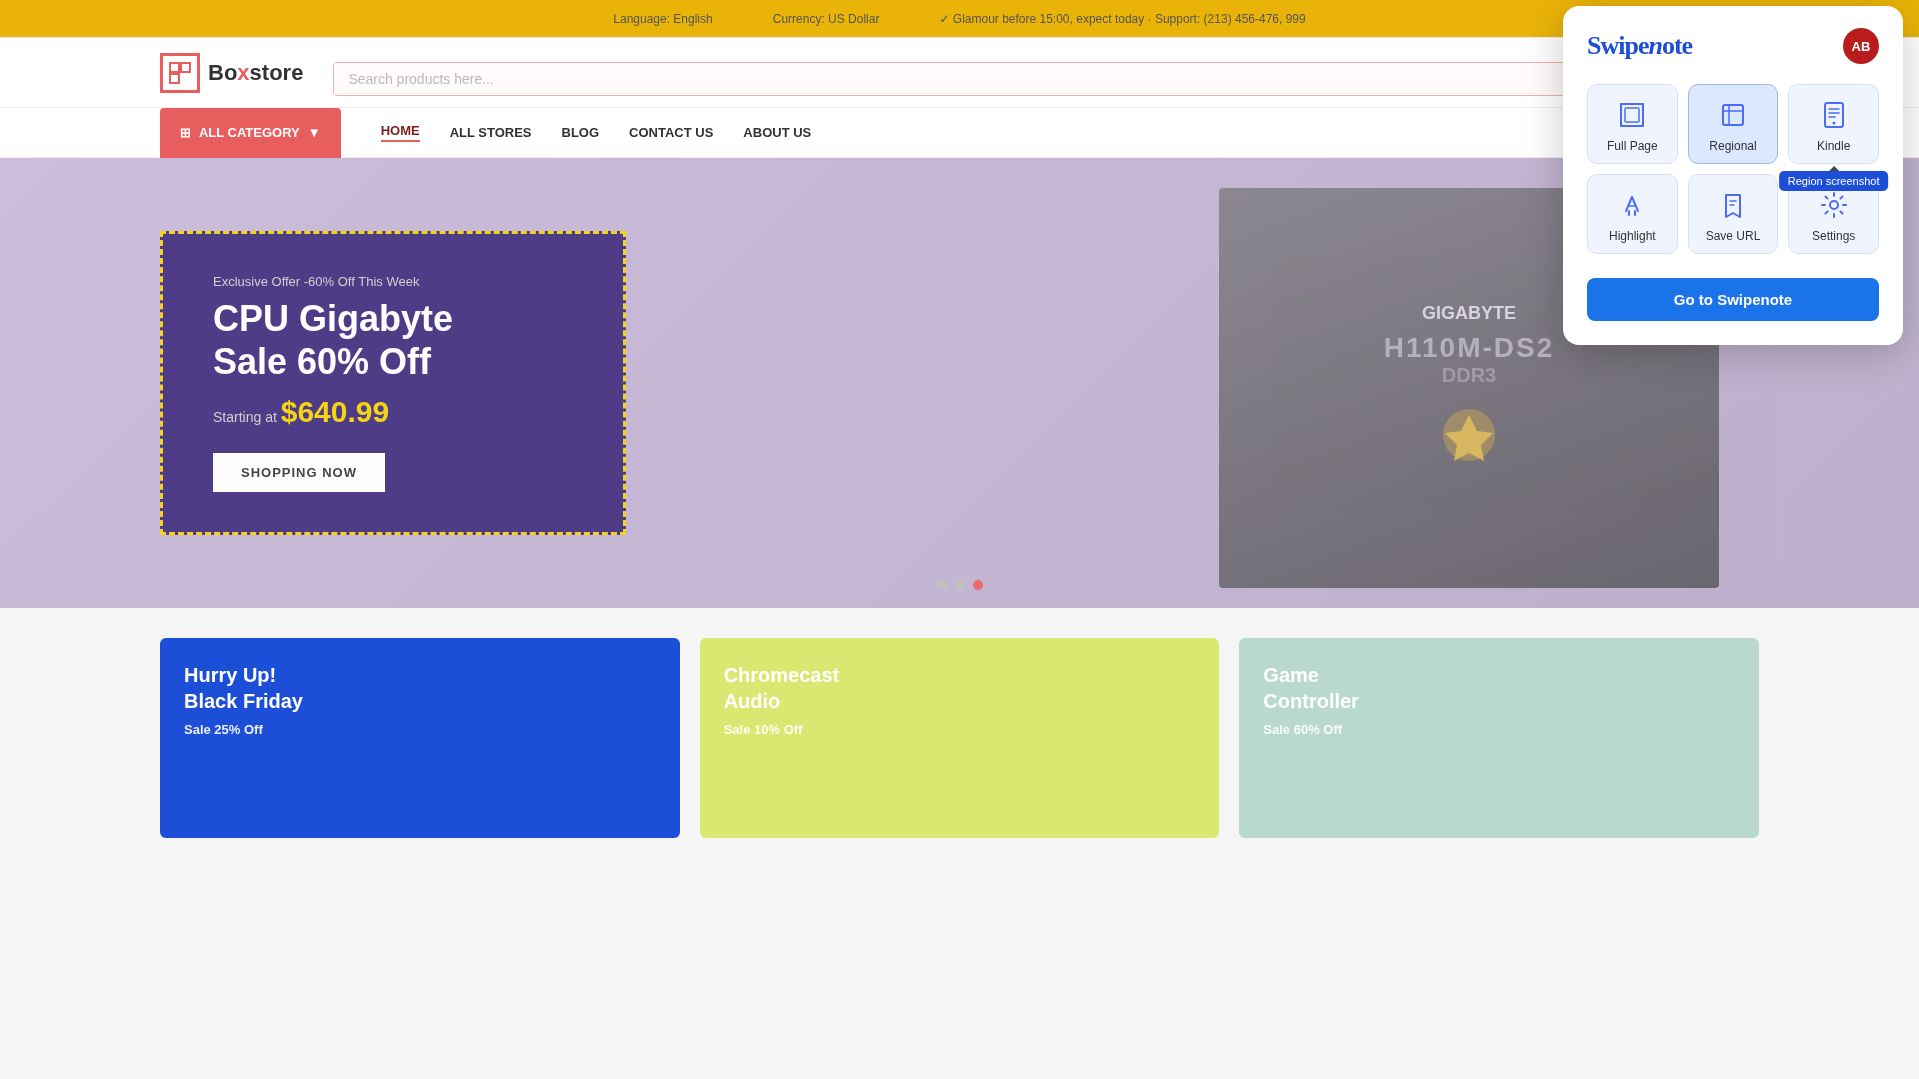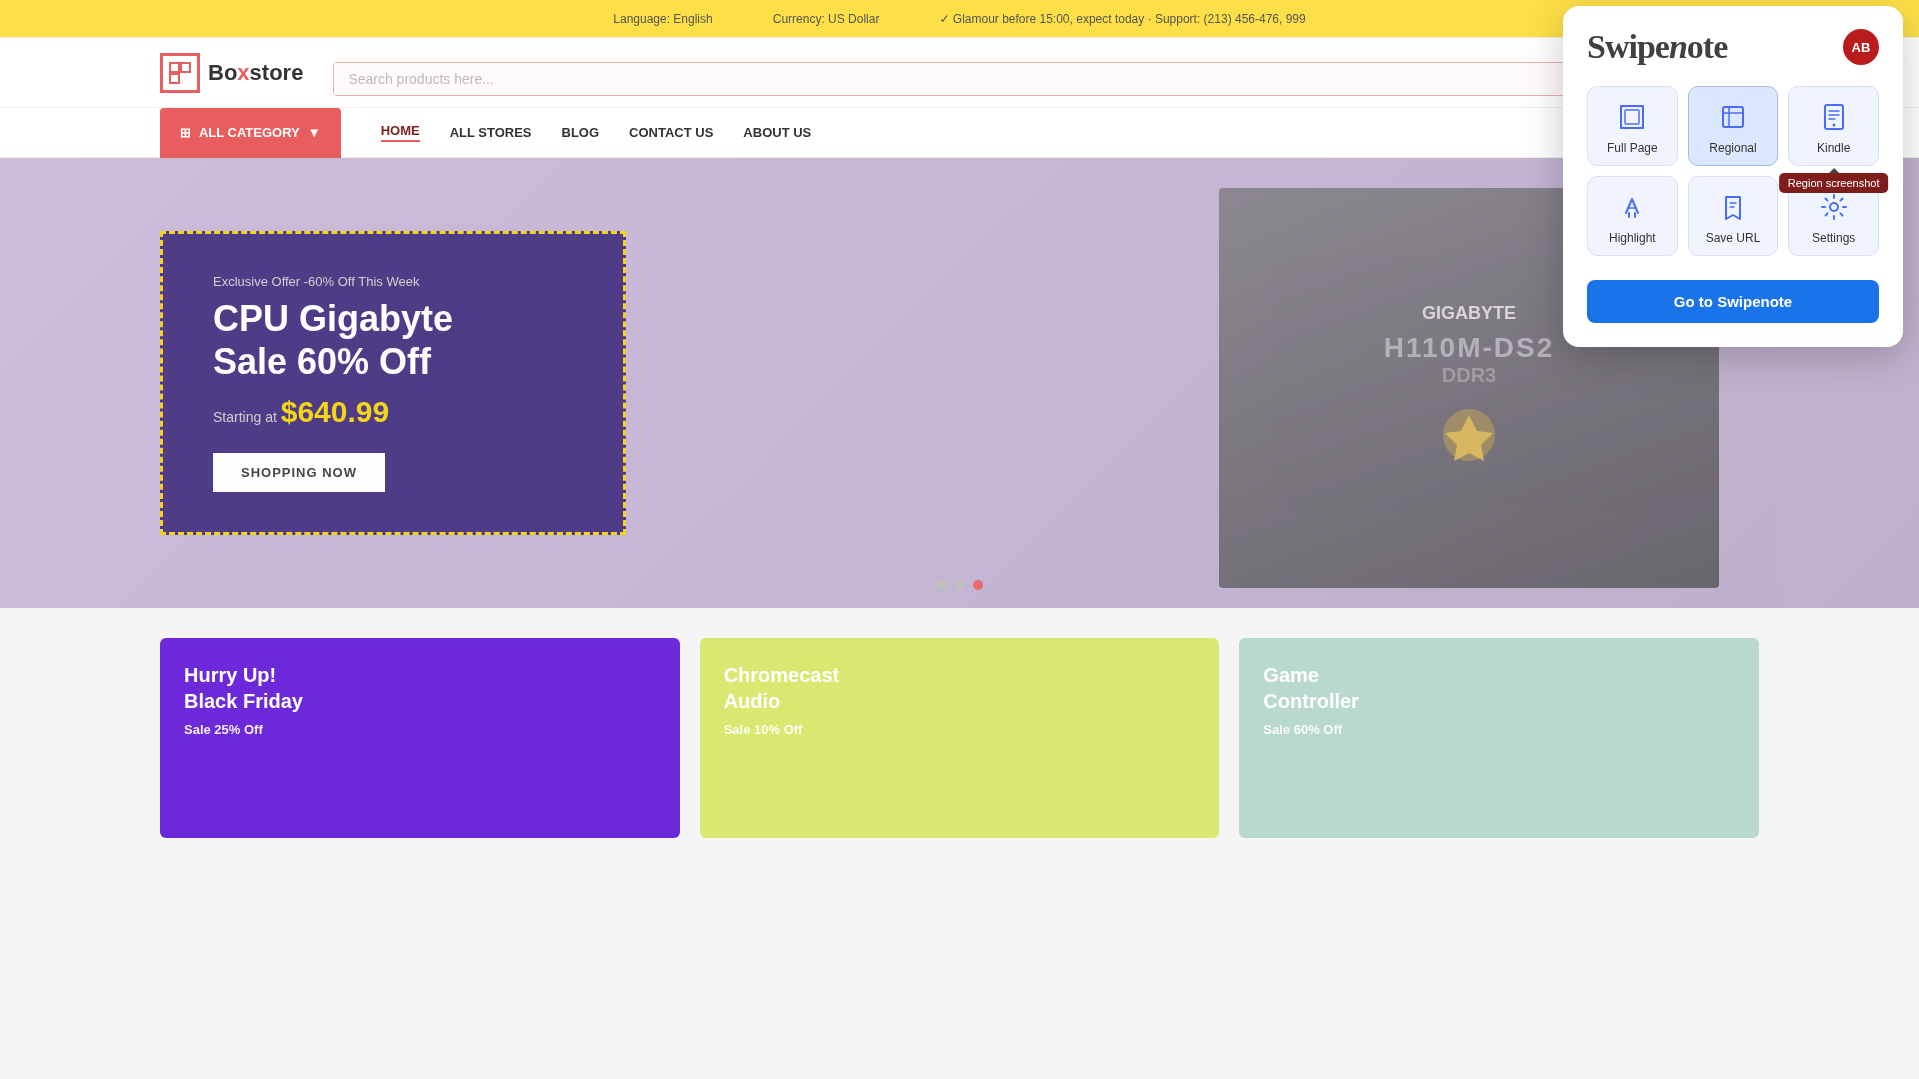--- a/index.html
+++ b/index.html
@@ -1,20 +1,20 @@
 <!DOCTYPE html>
 <html><head>
   <meta charset="utf-8">
   <style>
     * { box-sizing: border-box; margin: 0; padding: 0; }
     body { font-family: Arial, sans-serif; width: 1919px; height: 1079px; overflow: hidden; position: relative; background: #f5f5f5; }
 
     
     .top-bar {
-      background: #fde047;
+      background: #eab308;
       height: 38px;
       display: flex;
       align-items: center;
       justify-content: center;
       font-size: 12px;
       color: #555;
       border-bottom: 1px solid #eee;
       padding: 0 20px;
       gap: 60px;
     }
@@ -198,21 +198,21 @@
     .promo-card {
       flex: 1;
       height: 200px;
       border-radius: 6px;
       display: flex;
       align-items: flex-start;
       padding: 24px;
       position: relative;
       overflow: hidden;
     }
-    .promo-card.blue { background: #6d28d9; }
+    .promo-card.blue { background: #1d4ed8; }
     .promo-card.yellow { background: #d8e870; }
     .promo-card.teal { background: #b8d8d0; }
     .promo-card-text { color: #fff; font-size: 20px; font-weight: bold; line-height: 1.3; }
     .promo-card-sale { color: #fff; font-size: 13px; opacity: 0.9; }
 
     
     .swipenote-popup {
       position: absolute;
       top: 6px;
       right: 16px;
@@ -223,23 +223,23 @@
       padding: 22px 24px 24px;
       z-index: 1000;
     }
     .popup-header {
       display: flex;
       align-items: center;
       justify-content: space-between;
       margin-bottom: 20px;
     }
     .swipenote-logo {
-      font-size: 34px;
-      font-weight: bold;
-      color: #404040;
+      font-size: 26px;
+      font-weight: bold;
+      color: #1d4ed8;
       font-family: Georgia, serif;
       letter-spacing: -1px;
     }
     .avatar-btn {
       width: 36px; height: 36px;
       border-radius: 50%;
       background: #b91c1c;
       color: #fff;
       font-size: 13px;
       font-weight: bold;
@@ -282,21 +282,21 @@
       font-size: 12px;
       color: #333;
       font-weight: 500;
       text-align: center;
     }
     .tooltip-badge {
       position: absolute;
       bottom: -28px;
       left: 50%;
       transform: translateX(-50%);
-      background: #7f1d1d;
+      background: #1d4ed8;
       color: #fff;
       font-size: 11px;
       padding: 4px 9px;
       border-radius: 5px;
       white-space: nowrap;
       z-index: 10;
     }
     .tooltip-badge::before {
       content: '';
       position: absolute;

